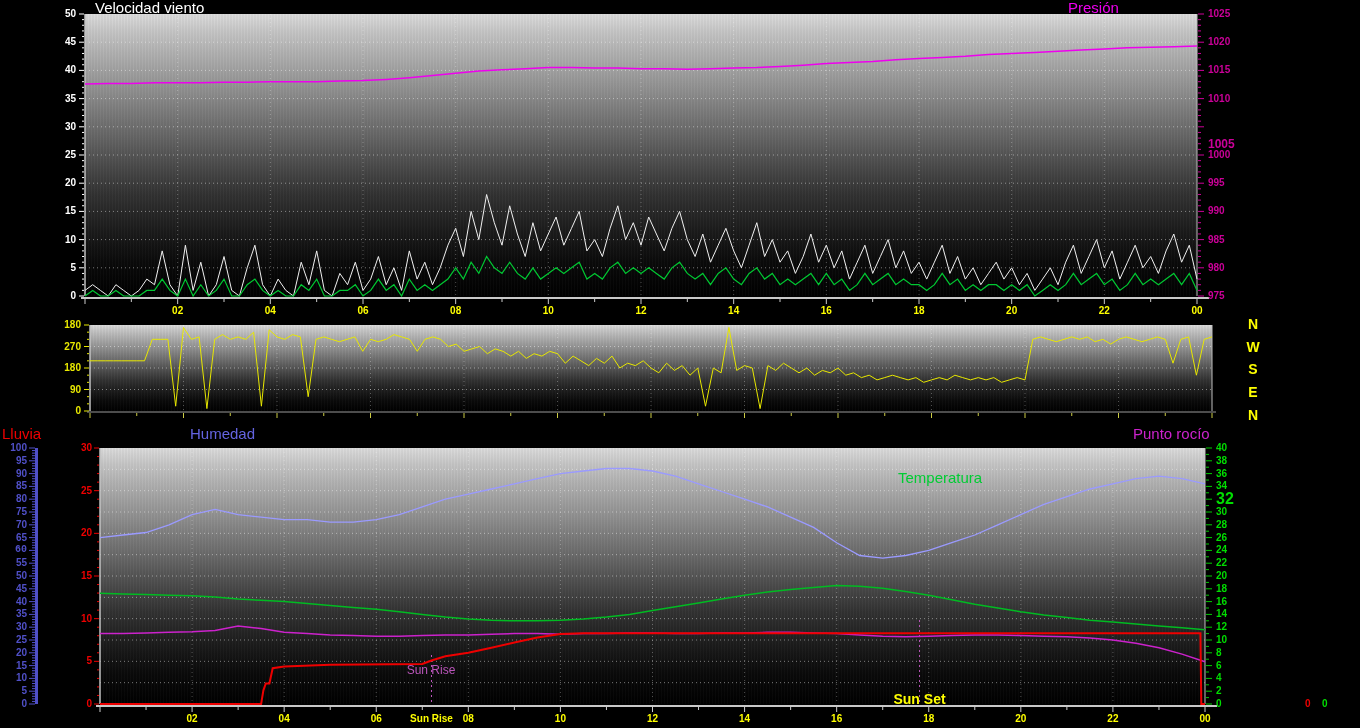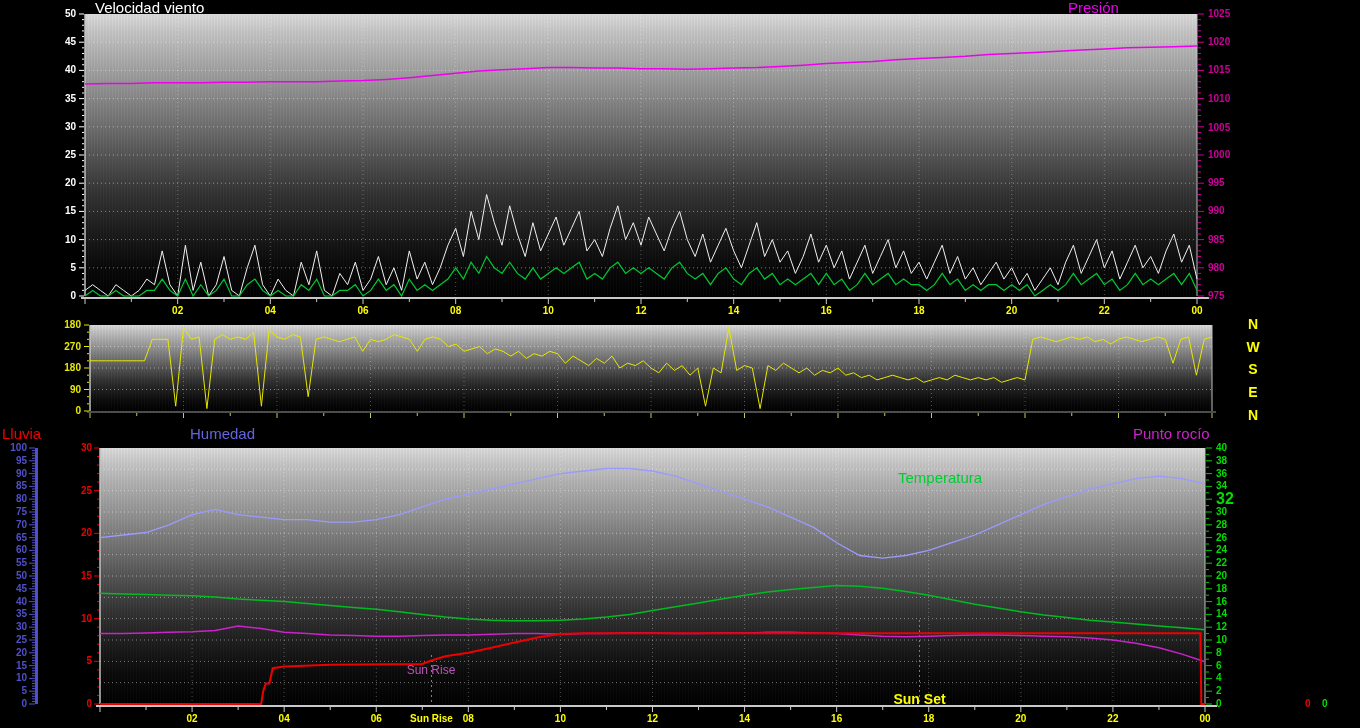--- a/index.html
+++ b/index.html
@@ -489,21 +489,21 @@
       <span class="tick" style="left: 76px; top: 98.6px; color: rgb(255, 255, 255); font-size: 10px; transform: translate(-100%, -50%);">35</span>
       <span class="tick" style="left: 76px; top: 70.4px; color: rgb(255, 255, 255); font-size: 10px; transform: translate(-100%, -50%);">40</span>
       <span class="tick" style="left: 76px; top: 42.2px; color: rgb(255, 255, 255); font-size: 10px; transform: translate(-100%, -50%);">45</span>
       <span class="tick" style="left: 76px; top: 14px; color: rgb(255, 255, 255); font-size: 10px; transform: translate(-100%, -50%);">50</span>
       <span class="tick" style="left: 1208px; top: 296px; color: rgb(204, 0, 153); font-size: 10px; transform: translateY(-50%);">975</span>
       <span class="tick" style="left: 1208px; top: 267.8px; color: rgb(204, 0, 153); font-size: 10px; transform: translateY(-50%);">980</span>
       <span class="tick" style="left: 1208px; top: 239.6px; color: rgb(204, 0, 153); font-size: 10px; transform: translateY(-50%);">985</span>
       <span class="tick" style="left: 1208px; top: 211.4px; color: rgb(204, 0, 153); font-size: 10px; transform: translateY(-50%);">990</span>
       <span class="tick" style="left: 1208px; top: 183.2px; color: rgb(204, 0, 153); font-size: 10px; transform: translateY(-50%);">995</span>
       <span class="tick" style="left: 1208px; top: 155px; color: rgb(204, 0, 153); font-size: 10px; transform: translateY(-50%);">1000</span>
-      <span class="tick" style="left: 1208px; top: 128px; color: rgb(204, 0, 153); font-size: 10px; transform: translateY(-50%);">1005</span>
+      <span class="tick" style="left: 1208px; top: 144px; color: rgb(204, 0, 153); font-size: 12px; transform: translateY(-50%);">1005</span>
       <span class="tick" style="left: 1208px; top: 98.6px; color: rgb(204, 0, 153); font-size: 10px; transform: translateY(-50%);">1010</span>
       <span class="tick" style="left: 1208px; top: 70.4px; color: rgb(204, 0, 153); font-size: 10px; transform: translateY(-50%);">1015</span>
       <span class="tick" style="left: 1208px; top: 42.2px; color: rgb(204, 0, 153); font-size: 10px; transform: translateY(-50%);">1020</span>
       <span class="tick" style="left: 1208px; top: 14px; color: rgb(204, 0, 153); font-size: 10px; transform: translateY(-50%);">1025</span>
       <span class="tick" style="left: 177.667px; top: 311px; color: rgb(255, 255, 0); font-size: 10px; transform: translate(-50%, -50%);">02</span>
       <span class="tick" style="left: 270.333px; top: 311px; color: rgb(255, 255, 0); font-size: 10px; transform: translate(-50%, -50%);">04</span>
       <span class="tick" style="left: 363px; top: 311px; color: rgb(255, 255, 0); font-size: 10px; transform: translate(-50%, -50%);">06</span>
       <span class="tick" style="left: 455.667px; top: 311px; color: rgb(255, 255, 0); font-size: 10px; transform: translate(-50%, -50%);">08</span>
       <span class="tick" style="left: 548.333px; top: 311px; color: rgb(255, 255, 0); font-size: 10px; transform: translate(-50%, -50%);">10</span>
       <span class="tick" style="left: 641px; top: 311px; color: rgb(255, 255, 0); font-size: 10px; transform: translate(-50%, -50%);">12</span>
@@ -528,21 +528,21 @@
       <span class="tick" style="left: 27px; top: 678.4px; color: rgb(80, 80, 200); font-size: 10px; transform: translate(-100%, -50%);">10</span>
       <span class="tick" style="left: 27px; top: 665.6px; color: rgb(80, 80, 200); font-size: 10px; transform: translate(-100%, -50%);">15</span>
       <span class="tick" style="left: 27px; top: 652.8px; color: rgb(80, 80, 200); font-size: 10px; transform: translate(-100%, -50%);">20</span>
       <span class="tick" style="left: 27px; top: 640px; color: rgb(80, 80, 200); font-size: 10px; transform: translate(-100%, -50%);">25</span>
       <span class="tick" style="left: 27px; top: 627.2px; color: rgb(80, 80, 200); font-size: 10px; transform: translate(-100%, -50%);">30</span>
       <span class="tick" style="left: 27px; top: 614.4px; color: rgb(80, 80, 200); font-size: 10px; transform: translate(-100%, -50%);">35</span>
       <span class="tick" style="left: 27px; top: 601.6px; color: rgb(80, 80, 200); font-size: 10px; transform: translate(-100%, -50%);">40</span>
       <span class="tick" style="left: 27px; top: 588.8px; color: rgb(80, 80, 200); font-size: 10px; transform: translate(-100%, -50%);">45</span>
       <span class="tick" style="left: 27px; top: 576px; color: rgb(80, 80, 200); font-size: 10px; transform: translate(-100%, -50%);">50</span>
       <span class="tick" style="left: 27px; top: 563.2px; color: rgb(80, 80, 200); font-size: 10px; transform: translate(-100%, -50%);">55</span>
-      <span class="tick" style="left: 27px; top: 550.4px; color: rgb(80, 80, 200); font-size: 10px; transform: translate(-100%, -50%);">60</span>
+      <span class="tick" style="left: 27px; top: 550.4px; color: rgb(80, 80, 200); font-size: 10px; transform: translate(-100%, -50%); font-family: Liberation Mono, monospace;">60</span>
       <span class="tick" style="left: 27px; top: 537.6px; color: rgb(80, 80, 200); font-size: 10px; transform: translate(-100%, -50%);">65</span>
       <span class="tick" style="left: 27px; top: 524.8px; color: rgb(80, 80, 200); font-size: 10px; transform: translate(-100%, -50%);">70</span>
       <span class="tick" style="left: 27px; top: 512px; color: rgb(80, 80, 200); font-size: 10px; transform: translate(-100%, -50%);">75</span>
       <span class="tick" style="left: 27px; top: 499.2px; color: rgb(80, 80, 200); font-size: 10px; transform: translate(-100%, -50%);">80</span>
       <span class="tick" style="left: 27px; top: 486.4px; color: rgb(80, 80, 200); font-size: 10px; transform: translate(-100%, -50%);">85</span>
       <span class="tick" style="left: 27px; top: 473.6px; color: rgb(80, 80, 200); font-size: 10px; transform: translate(-100%, -50%);">90</span>
       <span class="tick" style="left: 27px; top: 460.8px; color: rgb(80, 80, 200); font-size: 10px; transform: translate(-100%, -50%);">95</span>
       <span class="tick" style="left: 27px; top: 448px; color: rgb(80, 80, 200); font-size: 10px; transform: translate(-100%, -50%);">100</span>
       <span class="tick" style="left: 92px; top: 704px; color: rgb(238, 0, 0); font-size: 10px; transform: translate(-100%, -50%);">0</span>
       <span class="tick" style="left: 92px; top: 661.333px; color: rgb(238, 0, 0); font-size: 10px; transform: translate(-100%, -50%);">5</span>

